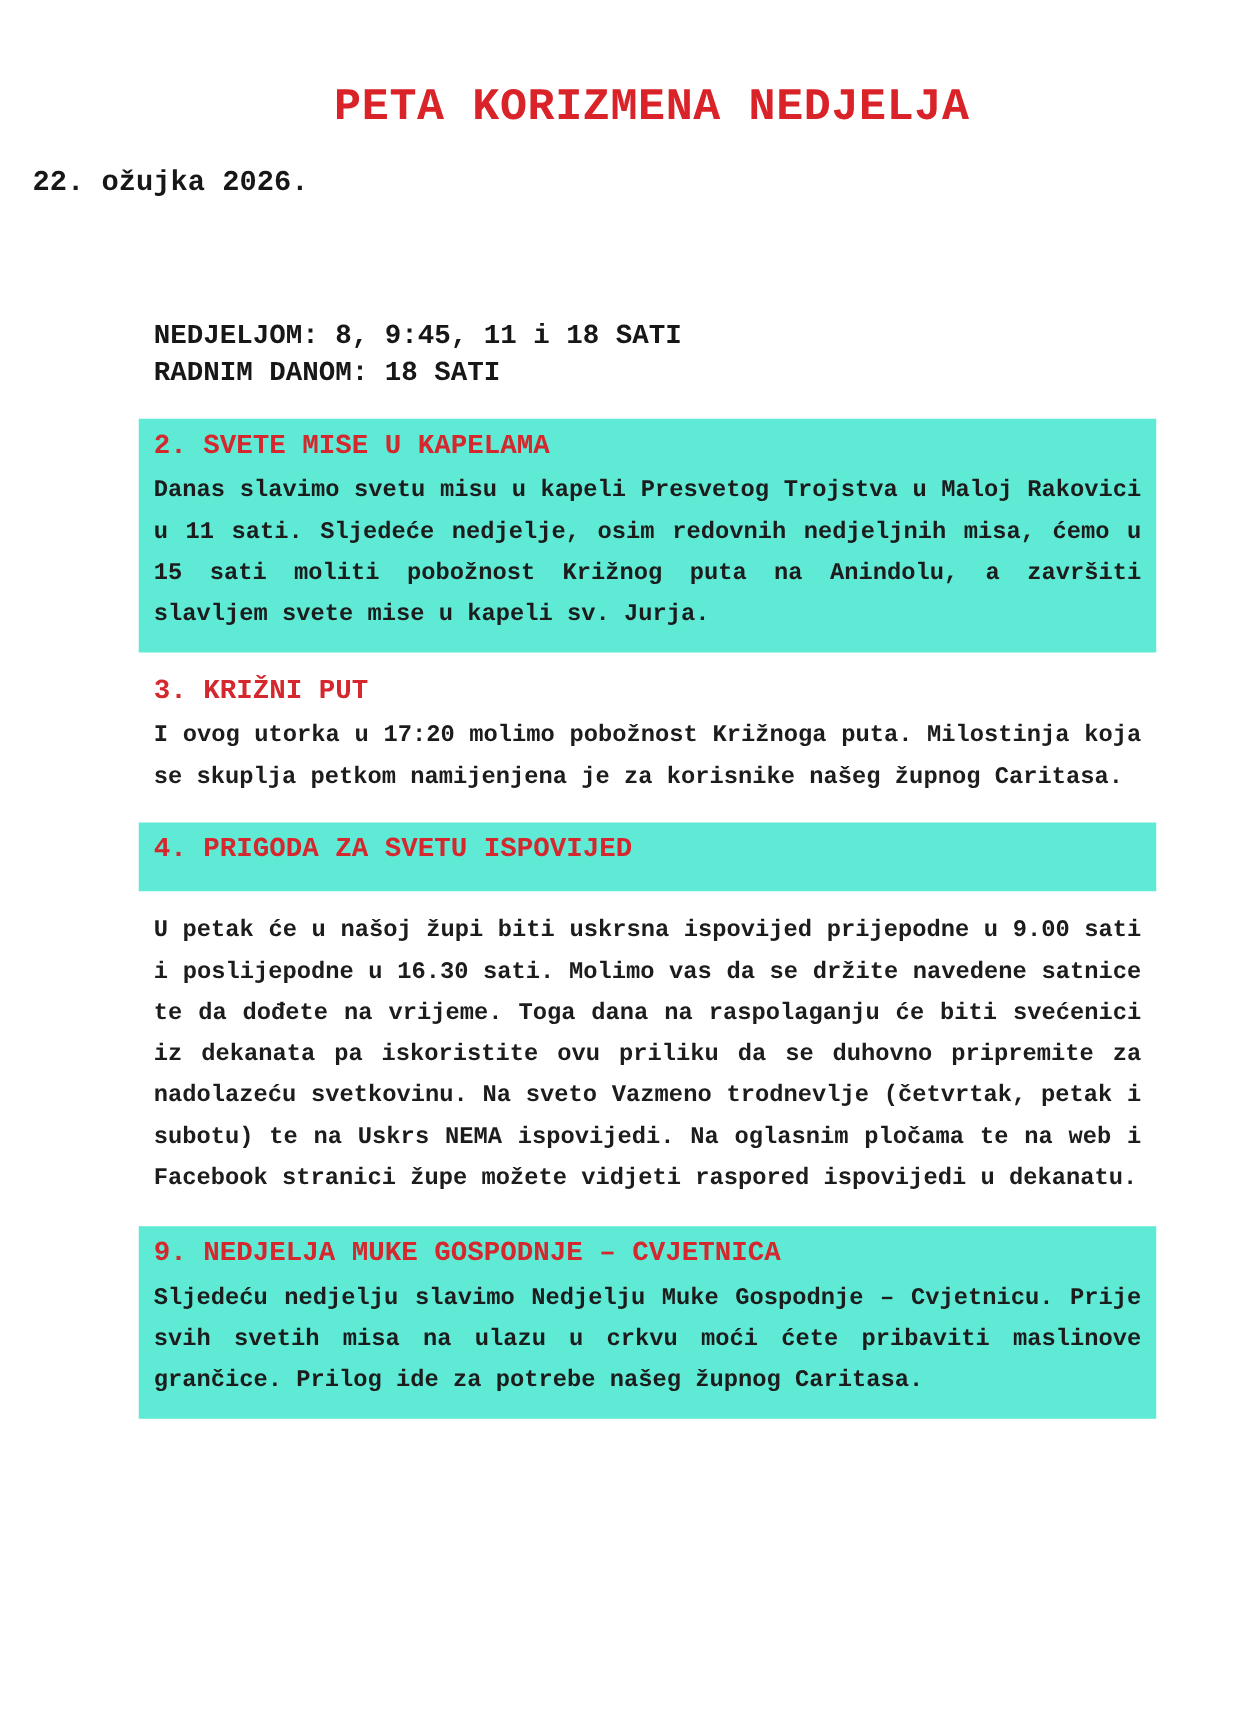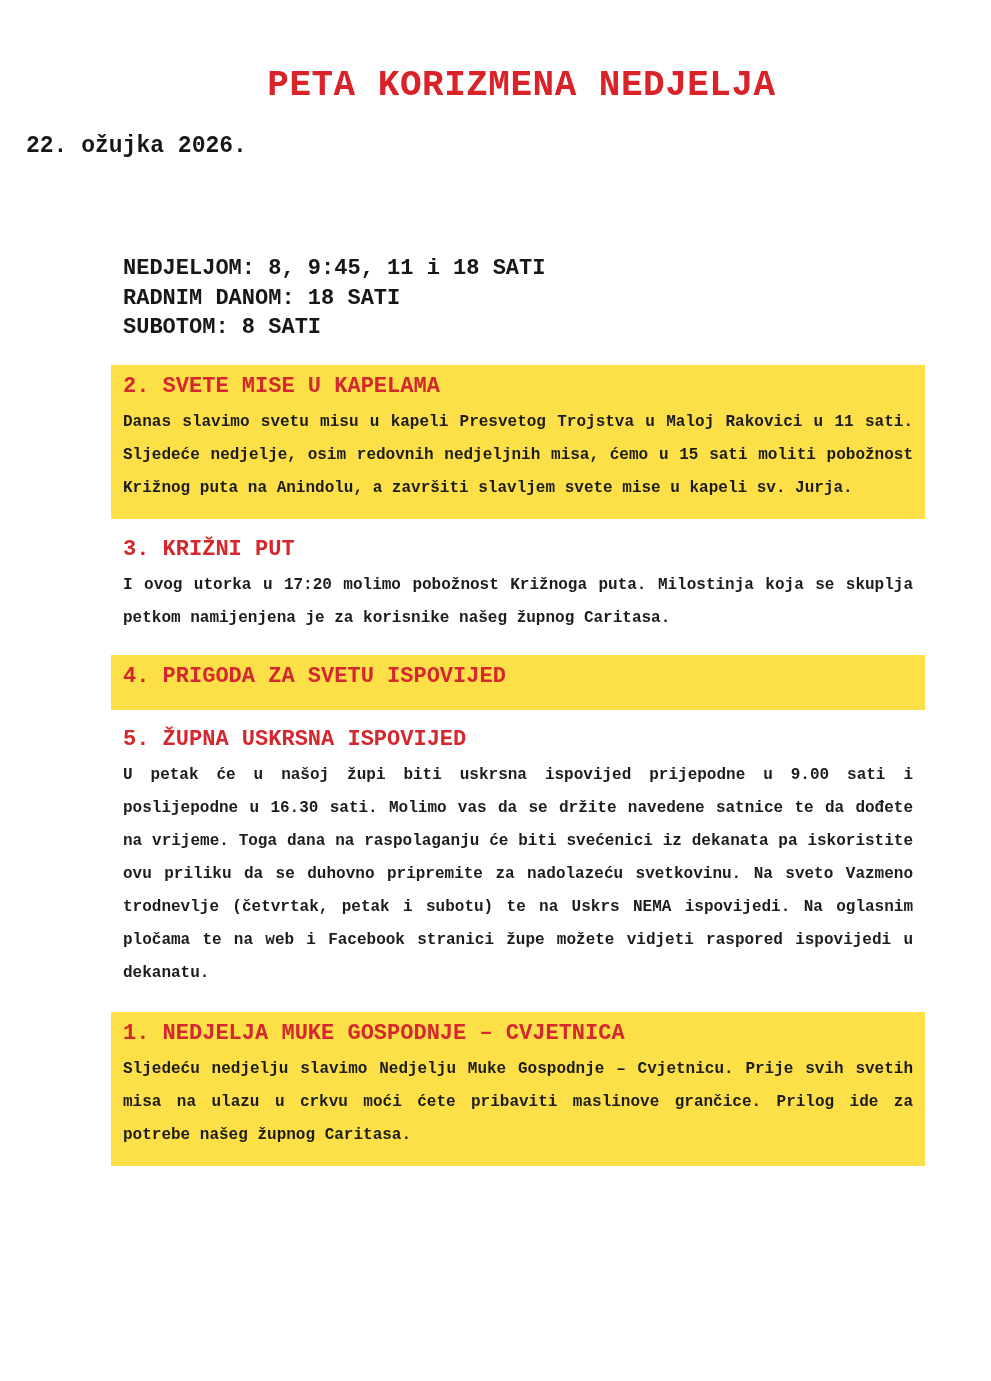--- a/index.html
+++ b/index.html
@@ -34,34 +34,34 @@
     line-height: 28px;
     color: #171717;
   }
   .content {
     margin: 94px 92px 0 85px; 
   }
   .section {
     padding: 0 12px;
   }
   .section.shaded {
-    background: #fde047;
+    background: #5eead4;
     padding-top: 7px;
     padding-bottom: 14px;
   }
   .section h2 {
     margin: 0 0 4px 0;
     font-size: 22px;
     line-height: 30px;
     color: #d5282e;
     font-weight: bold;
   }
   .section p {
     margin: 0;
-    font-size: 16px;
+    font-size: 19px;
     line-height: 33px;
     text-align: justify;
     color: #1c1c1c;
   }
   .schedule-line {
     display: block;
     font-size: 22px;
     line-height: 29.5px;
     color: #171717;
   }
@@ -78,41 +78,39 @@
 
   <h1 class="doc-title">PETA KORIZMENA NEDJELJA</h1>
 
   <div class="doc-date">22. ožujka 2026.</div>
 
   <div class="content">
 
     <div class="section sec-1">
       <span class="schedule-line">NEDJELJOM: 8, 9:45, 11 i 18 SATI</span>
       <span class="schedule-line">RADNIM DANOM: 18 SATI</span>
-      <span class="schedule-line">SUBOTOM: 8 SATI</span>
     </div>
 
     <div class="section shaded sec-2">
       <h2>2. SVETE MISE U KAPELAMA</h2>
       <p>Danas slavimo svetu misu u kapeli Presvetog Trojstva u Maloj Rakovici u 11 sati. Sljedeće nedjelje, osim redovnih nedjeljnih misa, ćemo u 15 sati moliti pobožnost Križnog puta na Anindolu, a završiti slavljem svete mise u kapeli sv. Jurja.</p>
     </div>
 
     <div class="section sec-3">
       <h2>3. KRIŽNI PUT</h2>
       <p>I ovog utorka u 17:20 molimo pobožnost Križnoga puta. Milostinja koja se skuplja petkom namijenjena je za korisnike našeg župnog Caritasa.</p>
     </div>
 
     <div class="section shaded sec-4">
       <h2>4. PRIGODA ZA SVETU ISPOVIJED</h2>
     </div>
 
     <div class="section sec-5">
-      <h2>5. ŽUPNA USKRSNA ISPOVIJED</h2>
       <p>U petak će u našoj župi biti uskrsna ispovijed prijepodne u 9.00 sati i poslijepodne u 16.30 sati. Molimo vas da se držite navedene satnice te da dođete na vrijeme. Toga dana na raspolaganju će biti svećenici iz dekanata pa iskoristite ovu priliku da se duhovno pripremite za nadolazeću svetkovinu. Na sveto Vazmeno trodnevlje (četvrtak, petak i subotu) te na Uskrs NEMA ispovijedi. Na oglasnim pločama te na web i Facebook stranici župe možete vidjeti raspored ispovijedi u dekanatu.</p>
     </div>
 
     <div class="section shaded sec-6">
-      <h2>1. NEDJELJA MUKE GOSPODNJE – CVJETNICA</h2>
+      <h2>9. NEDJELJA MUKE GOSPODNJE – CVJETNICA</h2>
       <p>Sljedeću nedjelju slavimo Nedjelju Muke Gospodnje – Cvjetnicu. Prije svih svetih misa na ulazu u crkvu moći ćete pribaviti maslinove grančice. Prilog ide za potrebe našeg župnog Caritasa.</p>
     </div>
 
   </div>
 </div>
 
 </body></html>

